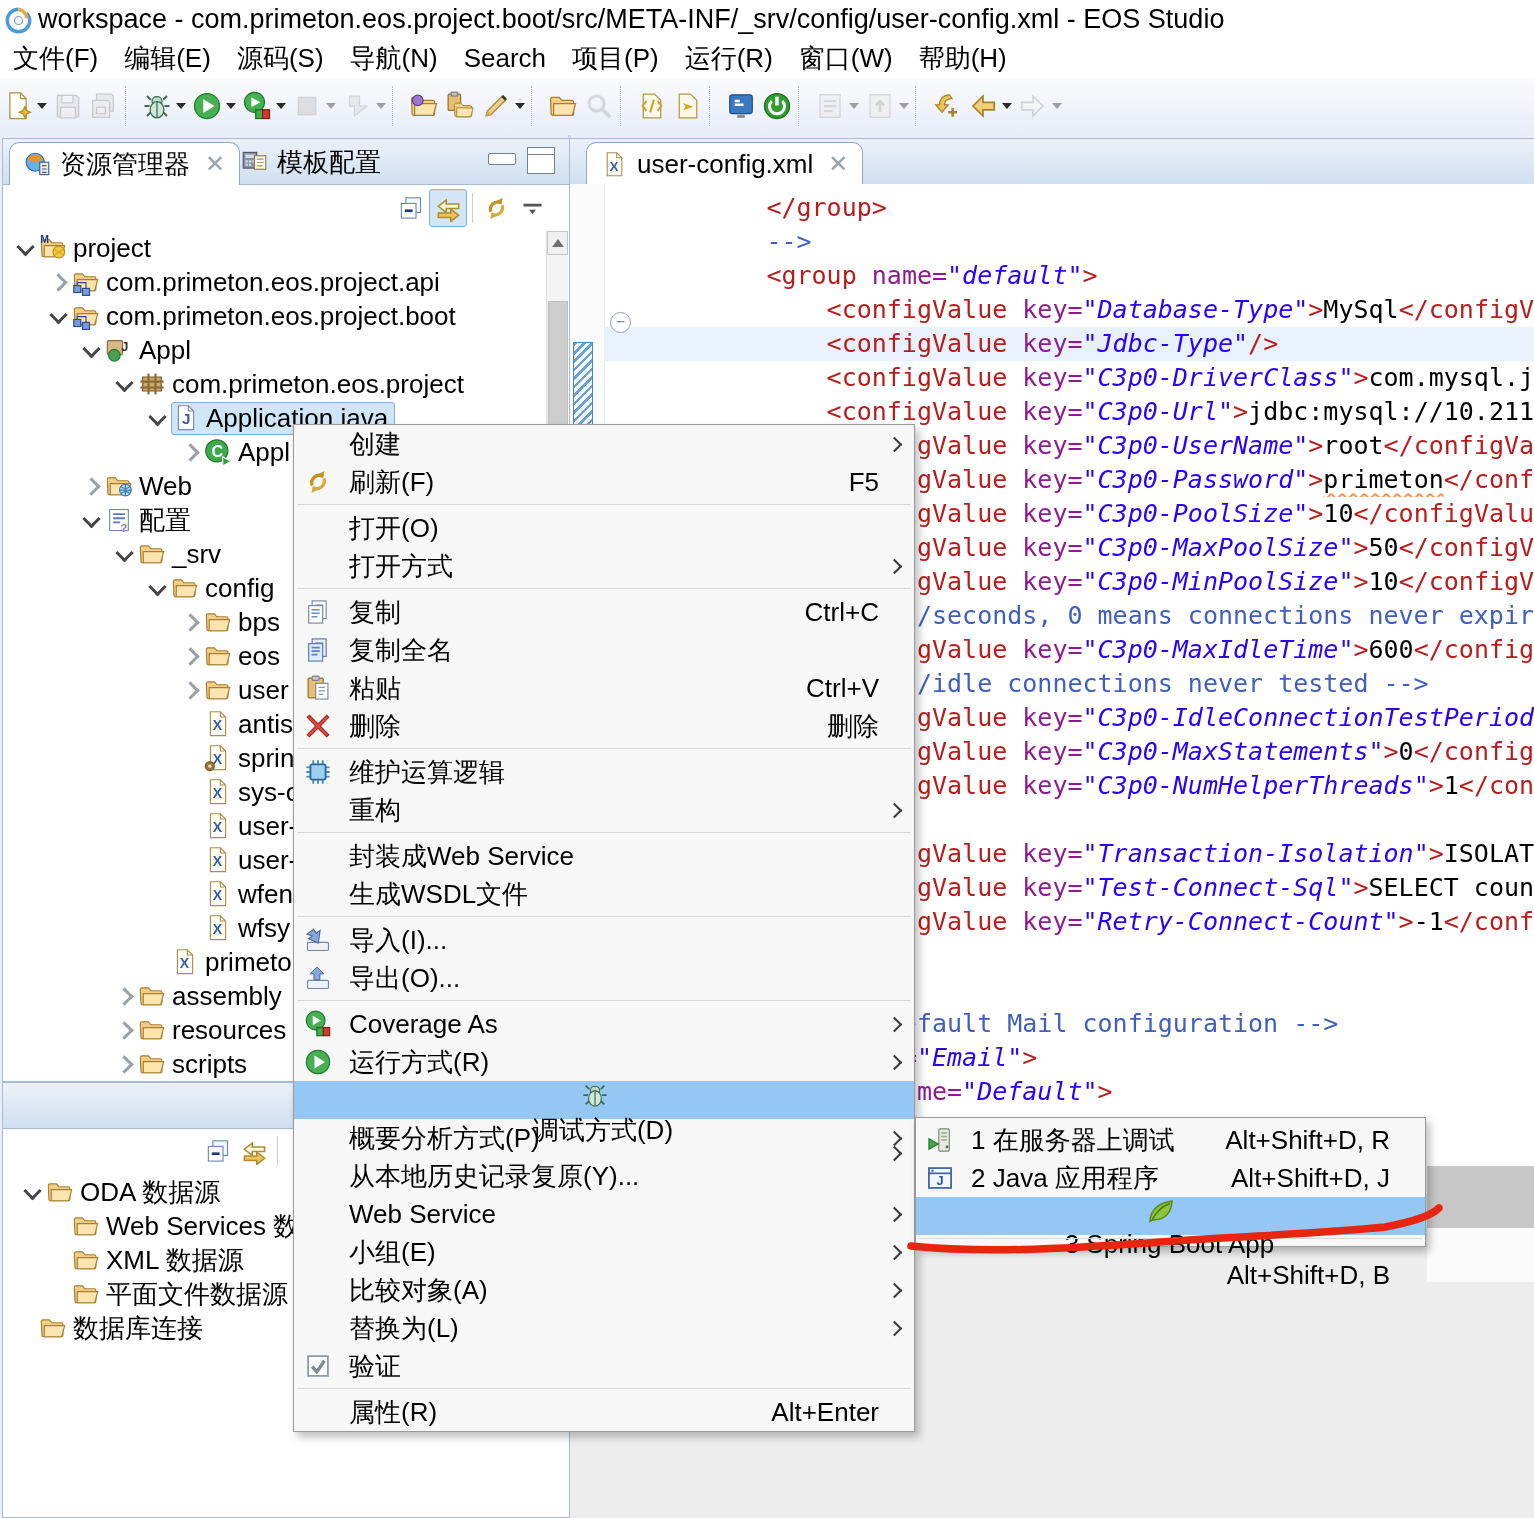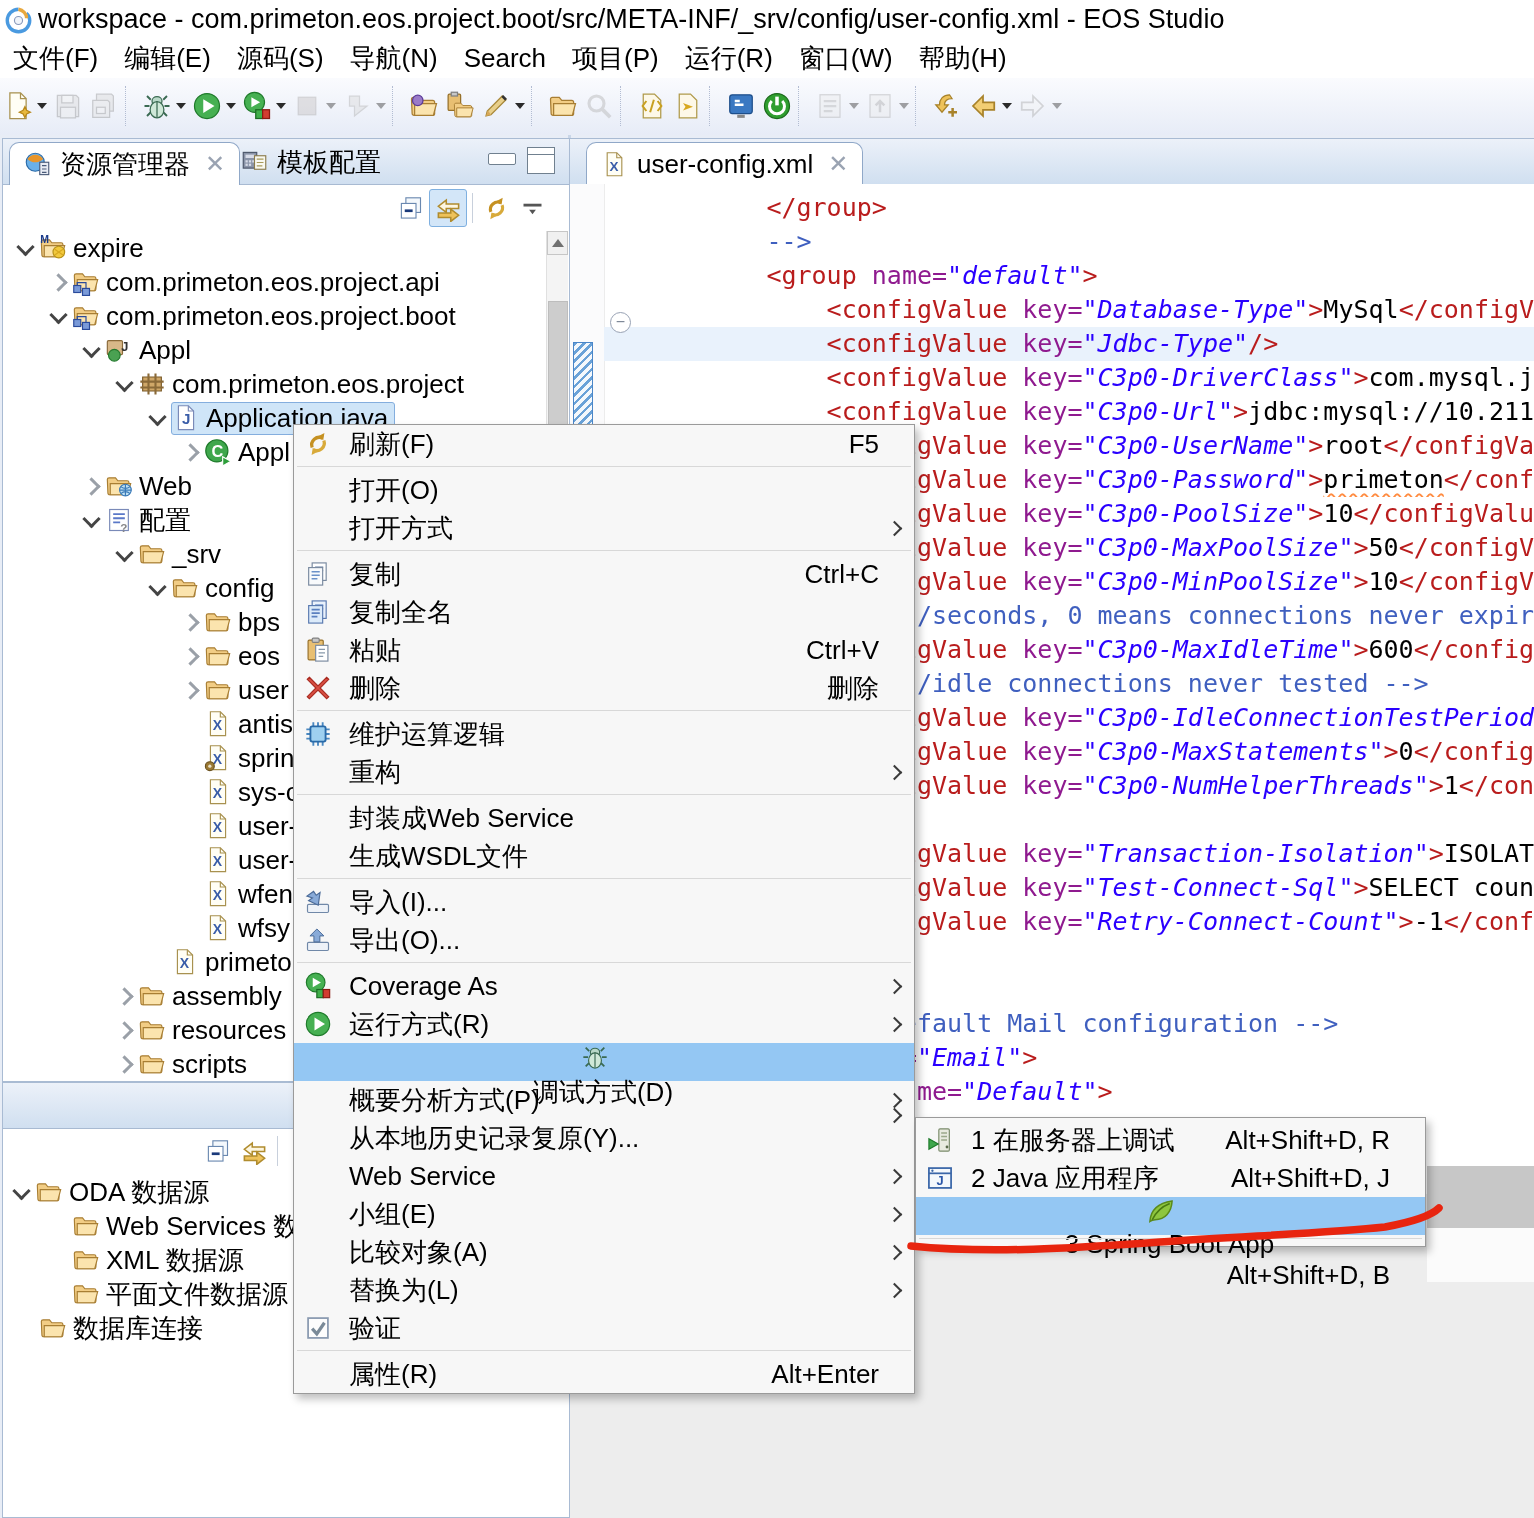--- a/index.html
+++ b/index.html
@@ -398,21 +398,21 @@
             <i class="exp"></i>
           </span>
           <span class="selwrap">
             <span class="ticon"><svg viewBox="0 0 24 24">
                 <path d="M2 6.5C2 5.7 2.7 5 3.5 5H9l2 2.5h8c.8 0 1.5.7 1.5 1.5V18c0 .8-.7 1.5-1.5 1.5h-15C3.2 19.5 2.5 18.8 2.5 18z" fill="#f2cd85" stroke="#a87e33"></path>
                 <path d="M4.5 10h17.5L19.5 19.5h-15z" fill="#fbe4ae" stroke="#a87e33"></path>
                 <circle cx="17" cy="15.5" r="5" fill="#f2c93e" stroke="#b8921a"></circle>
                 <path d="M13.5 13l7 5M13.5 18l7-5" stroke="#d8a820"></path>
                 <text x="1" y="8" font-size="9" font-weight="bold" fill="#1a3a8a">M</text>
               </svg></span>
-            <span class="tlabel">expire</span>
+            <span class="tlabel">project</span>
           </span>
         </div>
         <div class="trow" style="padding-left: 41px;">
           <span class="chev">
             <i class="col"></i>
           </span>
           <span class="selwrap">
             <span class="ticon"><svg viewBox="0 0 24 24">
                 <path d="M2 6.5C2 5.7 2.7 5 3.5 5H9l2 2.5h8c.8 0 1.5.7 1.5 1.5V18c0 .8-.7 1.5-1.5 1.5h-15C3.2 19.5 2.5 18.8 2.5 18z" fill="#f2cd85" stroke="#a87e33"></path>
                 <path d="M4.5 10h17.5L19.5 19.5h-15z" fill="#fbe4ae" stroke="#a87e33"></path>
@@ -724,21 +724,21 @@
         </span>
       <span class="ptool">
           <svg viewBox="0 0 24 24">
             <path d="M21 8H10V4.5L3 10l7 5.5V12h11z" fill="#fdf6e0" stroke="#b08c2e" stroke-width="1.4"></path>
             <path d="M3 16h11v-3.5L21 18l-7 5.5V20H3z" fill="#eec25a" stroke="#b08c2e" stroke-width="1.4"></path>
           </svg>
         </span>
       <span class="ptsep"></span>
     </div>
     <div id="datasource-tree" class="abs" style="left:0;top:92px;width:564px;height:340px;overflow:hidden;">
-        <div class="trow" style="padding-left: 4px;">
+        <div class="trow" style="padding-left: 15px;">
           <span class="chev">
             <i class="exp"></i>
           </span>
           <span class="selwrap">
             <span class="ticon"><svg viewBox="0 0 24 24">
                 <path d="M2 6.5C2 5.7 2.7 5 3.5 5H9l2 2.5h8c.8 0 1.5.7 1.5 1.5V18c0 .8-.7 1.5-1.5 1.5h-15C3.2 19.5 2.5 18.8 2.5 18z" fill="#f2cd85" stroke="#a87e33"></path>
                 <path d="M4.5 10h17.5L19.5 19.5h-15z" fill="#fbe4ae" stroke="#a87e33"></path>
               </svg></span>
             <span class="tlabel">ODA 数据源</span>
           </span>
@@ -780,20 +780,27 @@
                 <path d="M2 6.5C2 5.7 2.7 5 3.5 5H9l2 2.5h8c.8 0 1.5.7 1.5 1.5V18c0 .8-.7 1.5-1.5 1.5h-15C3.2 19.5 2.5 18.8 2.5 18z" fill="#f2cd85" stroke="#a87e33"></path>
                 <path d="M4.5 10h17.5L19.5 19.5h-15z" fill="#fbe4ae" stroke="#a87e33"></path>
               </svg></span>
             <span class="tlabel">数据库连接</span>
           </span>
         </div>
       </div>
   </div>
 
   <div id="ctxmenu" class="menu" style="left:293px;top:424px;width:620px;">
+      <div class="mitem">
+        <span class="micon"></span>
+        <span class="mlabel">创建</span>
+        <span class="mright">
+          <span class="marw"></span>
+        </span>
+      </div>
       <div class="mitem">
         <span class="micon"><svg viewBox="0 0 24 24">
             <path d="M7 15a6.5 6.5 0 0 1 9-8" fill="none" stroke="#c59122" stroke-width="2.8"></path>
             <path d="M17.5 2.5l-1 6-5.5-2.5z" fill="#c59122"></path>
             <path d="M17 9a6.5 6.5 0 0 1-9 8" fill="none" stroke="#d8aa3a" stroke-width="2.8"></path>
             <path d="M6.5 21.5l1-6 5.5 2.5z" fill="#d8aa3a"></path>
           </svg></span>
         <span class="mlabel">刷新(F)</span>
         <span class="mright">
           <span class="maccel">F5</span>

